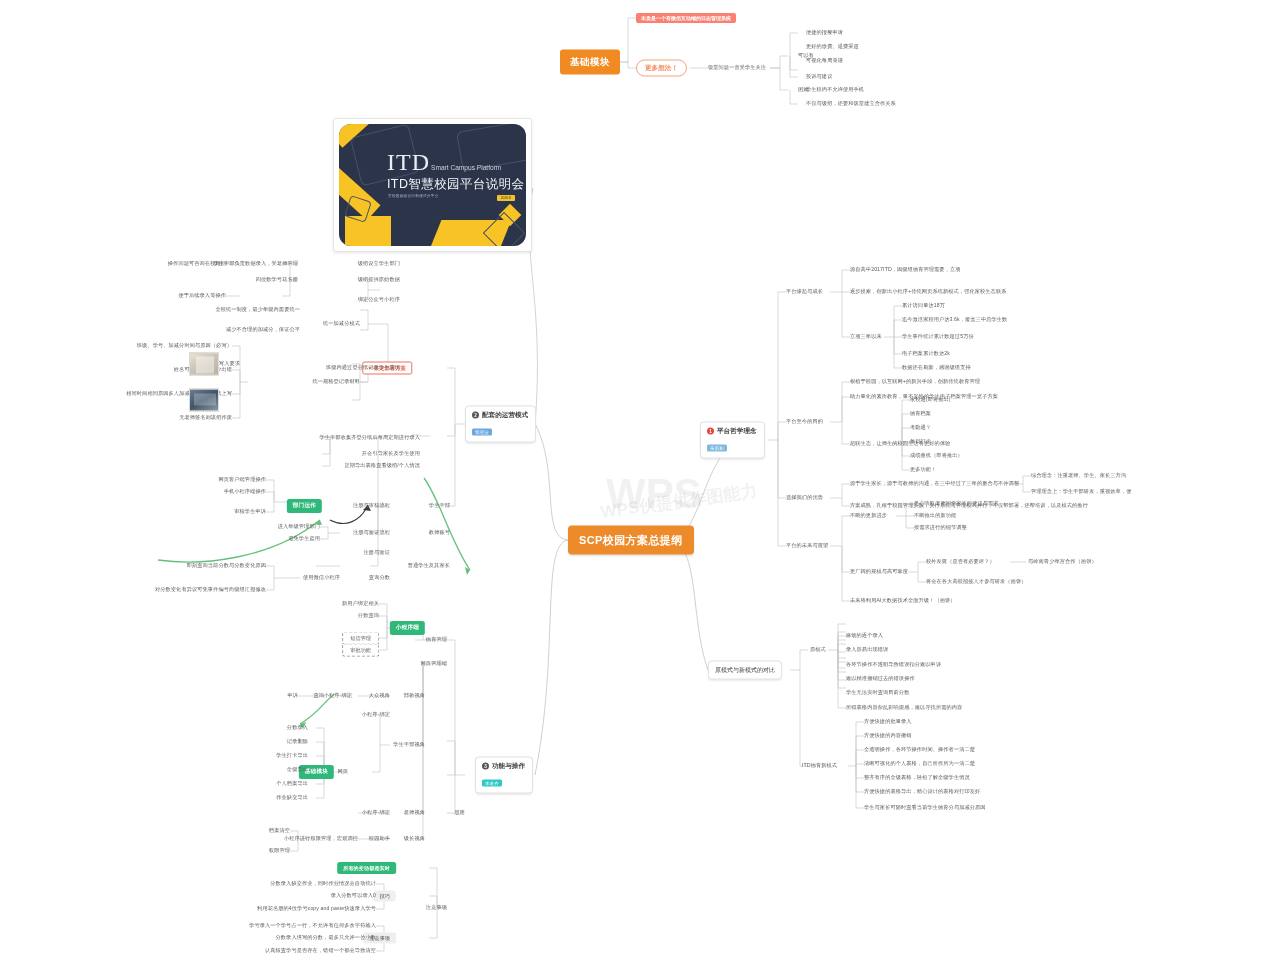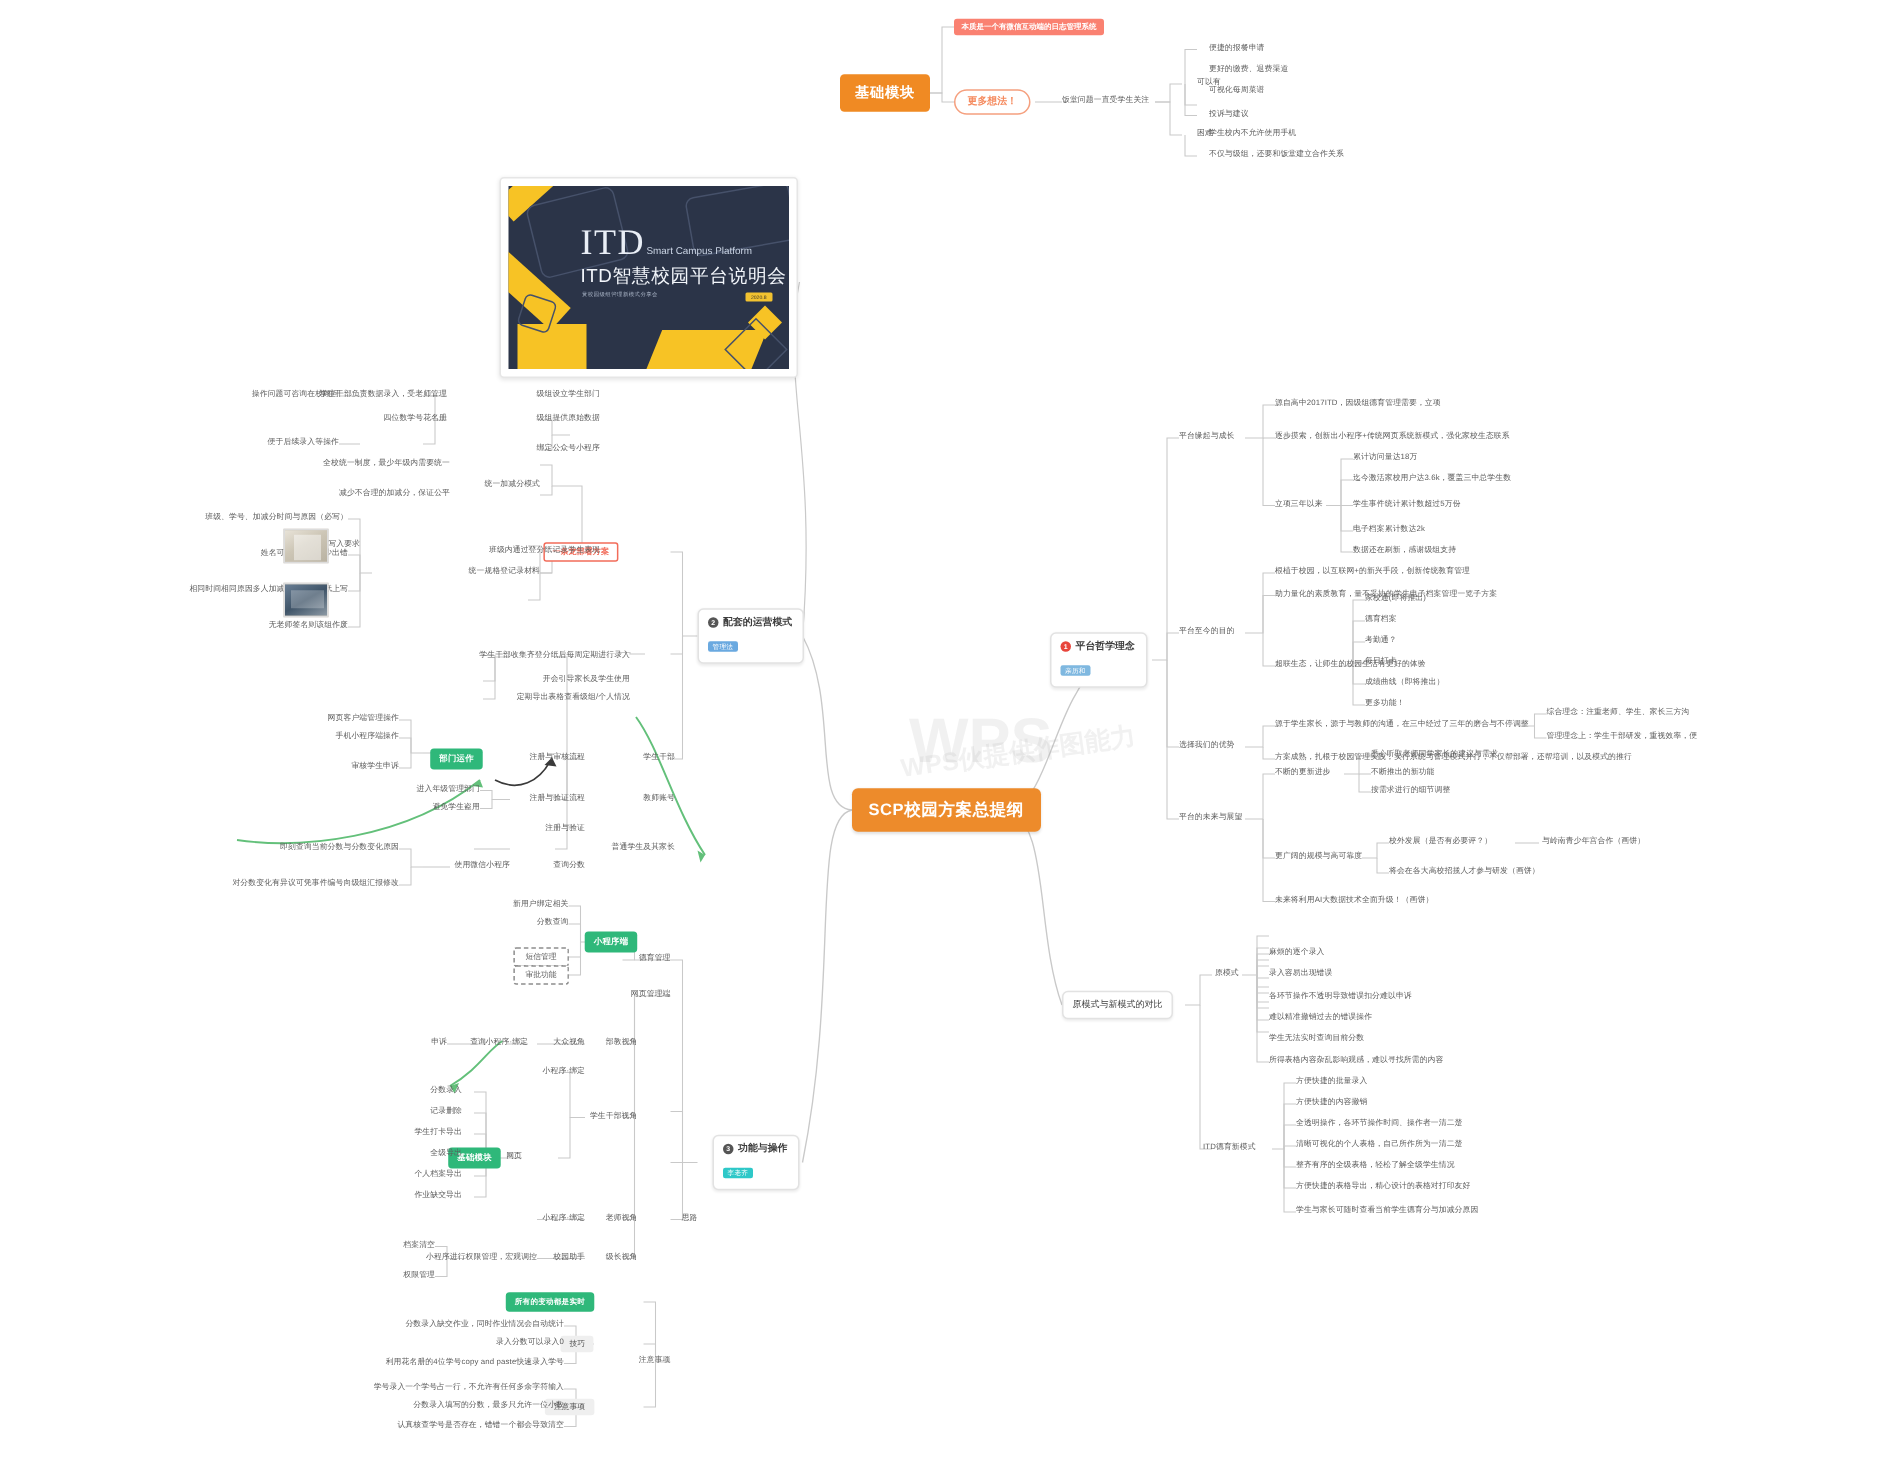--- a/index.html
+++ b/index.html
@@ -176,21 +176,21 @@
     background: #fff;
     border: 1px solid #e6e6e6;
     border-radius: 3px;
     padding: 5px;
     box-shadow: 0 1px 3px rgba(0,0,0,.10);
   }
   .banner .inner {
     position: relative;
     width: 100%; height: 100%;
     background: #2b3448;
-    border-radius: 0;
+    border-radius: 12px;
     overflow: hidden;
   }
   .bn-txt { position: absolute; z-index: 5; }
   .bn-itd {
     left: 48px; top: 25px;
     font-size: 24px; color: #e9eef6;
     font-family: "Liberation Serif", serif;
     letter-spacing: 1px;
   }
   .bn-sub {

